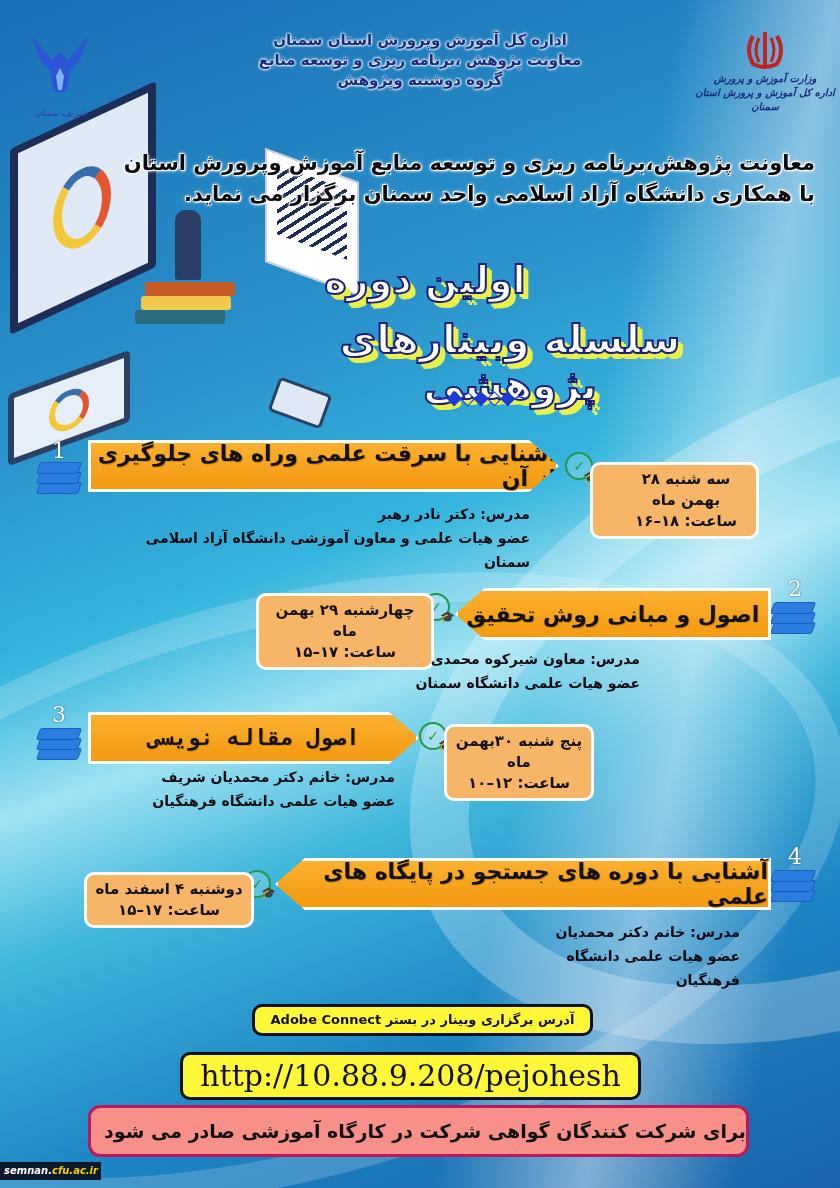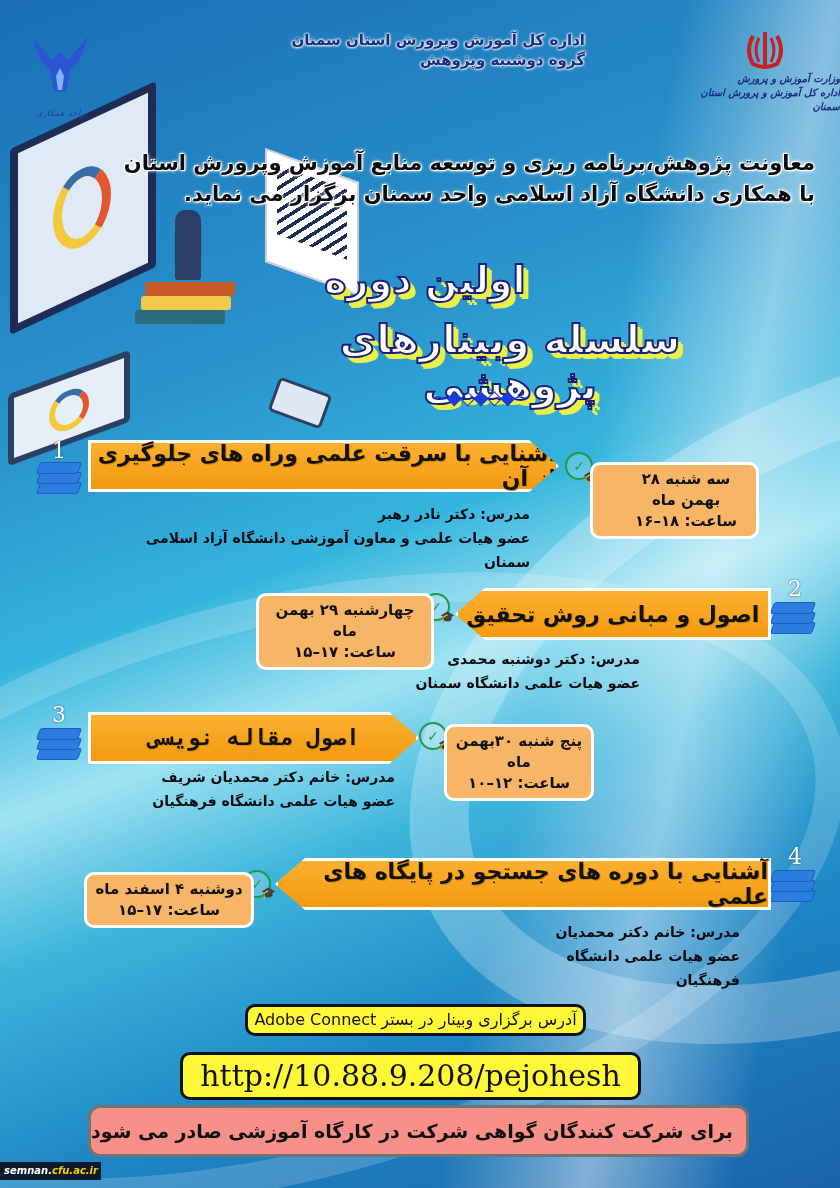--- a/index.html
+++ b/index.html
@@ -9,25 +9,25 @@
     background: linear-gradient(160deg, #1a6fb5 0%, #2a93cc 30%, #35b5dd 45%, #9fe3f2 55%, #3fb6dc 65%, #1d86c4 80%, #1a63aa 100%);
   }
   .swoosh { position:absolute; border-radius:50%; pointer-events:none; }
   .sw1 { left:380px; top:380px; width:900px; height:500px; border:60px solid rgba(255,255,255,0.25); transform:rotate(-25deg); }
   .sw2 { left:-300px; top:600px; width:1100px; height:520px; border:30px solid rgba(255,255,255,0.18); transform:rotate(-15deg); }
   .sw3 { left:560px; top:0px; width:300px; height:1188px; background:linear-gradient(90deg, rgba(255,255,255,0) 0%, rgba(255,255,255,0.45) 50%, rgba(255,255,255,0) 100%); border-radius:0; transform:skewX(-12deg); }
   .rtl { direction:rtl; }
   .abs { position:absolute; }
 
   
-  .hdr-center { left:255px; top:30px; width:330px; text-align:right; color:#1b2a7a; font-weight:bold; font-size:15px; line-height:20px;
+  .hdr-center { left:255px; top:30px; width:330px; text-align:center; color:#1b2a7a; font-weight:bold; font-size:15px; line-height:20px;
     text-shadow: 0 0 3px #fff, 0 0 3px #fff, 0 0 3px #fff; }
   .logo-right { left:690px; top:28px; width:150px; text-align:center; }
   .emblem { width:44px; height:44px; margin:0 auto; position:relative; }
-  .ministry { color:#1b2a7a; font-size:10px; font-weight:bold; line-height:14px; font-style:italic;text-align:right; }
+  .ministry { color:#1b2a7a; font-size:10px; font-weight:bold; line-height:14px; font-style:italic; }
   .logo-left { left:30px; top:30px; width:60px; height:90px; }
   .logo-left .cap { color:#2742a8; font-size:9px; text-align:center; margin-top:4px; font-style:italic; }
 
   
   .intro { left:90px; top:148px; width:725px; text-align:right; color:#0b0b10; font-weight:bold; font-size:21px; line-height:31px;
     text-shadow: 0 0 3px #fff, 0 0 3px #fff, 0 0 4px #fff, 1px 1px 0 #fff, -1px -1px 0 #fff; }
 
   
   .title1 { left:300px; top:258px; width:250px; text-align:center; color:#fff; font-size:38px; font-weight:bold;
     -webkit-text-stroke:2px #1b1f7a; text-shadow:4px 4px 0 #e8f049, 6px 6px 0 #e8f049; }
@@ -59,24 +59,24 @@
   .banner.pl { clip-path:polygon(0 0, calc(100% - 30px) 0, 100% 50%, calc(100% - 30px) 100%, 0 100%); }
   .banner.pr { clip-path:polygon(30px 0, 100% 0, 100% 100%, 30px 100%, 0 50%); }
   .datebox { background:#f7b568; border:3px solid #fff; border-radius:10px; color:#111; font-weight:bold; font-size:15px; line-height:21px;
     text-align:center; direction:rtl; padding:4px 6px; }
   .clock { width:24px; height:24px; border:2px solid #1f9a4a; border-radius:50%; color:#1f9a4a; font-size:14px; text-align:center; line-height:24px; font-weight:bold; background:rgba(255,255,255,0.2); }
   .cap-icon { color:#1f9a4a; font-size:12px; }
   .teacher { color:#0b0b10; font-size:14px; line-height:24px; direction:rtl; text-align:right; font-weight:bold; }
 
   
   .pill-yellow { background:#fff839; border:3px solid #111; border-radius:10px; color:#111; text-align:center; }
-  .addr-label { left:245px; top:1004px; width:335px; height:26px; font-size:16px; font-weight:normal; line-height:26px; direction:rtl; }
+  .addr-label { left:252px; top:1004px; width:335px; height:26px; font-size:13px; font-weight:bold; line-height:26px; direction:rtl; }
   .url { left:180px; top:1052px; width:455px; height:42px; font-family:"DejaVu Serif", serif; font-size:30px; line-height:42px; }
-  .cert { left:88px; top:1105px; width:655px; height:46px; background:#f8908a; border:3px solid #737373; border-radius:12px;
-    color:#111; font-weight:bold; font-size:19px; text-align:left; line-height:46px; direction:rtl; }
+  .cert { left:88px; top:1105px; width:655px; height:46px; background:#f8908a; border:3px solid #be185d; border-radius:12px;
+    color:#111; font-weight:bold; font-size:19px; text-align:right; line-height:46px; direction:rtl; }
   .watermark { left:0; top:1162px; width:97px; height:18px; background:#0d1a2c; color:#fff; font-size:10px; font-weight:bold; font-style:italic; line-height:18px; padding-left:4px; }
   .watermark span.y { color:#f4d000; }
 </style>
 </head>
 <body>
 
 <div class="swoosh sw3"></div>
 <div class="swoosh sw1"></div>
 <div class="swoosh sw2"></div>
 
@@ -93,25 +93,26 @@
 <div class="abs tablet">
     <div class="donut"></div>
   </div>
 <div class="abs phone"></div>
 
 <div class="abs logo-left">
   <svg width="60" height="70" viewBox="0 0 60 70">
     <path d="M2 6 L22 30 L30 22 L38 30 L58 6 L50 30 L40 40 L36 62 L24 62 L20 40 L10 30 Z" fill="#2c55d6"></path>
     <path d="M26 46 L30 38 L34 46 L32 60 L28 60 Z" fill="#7fb4ff"></path>
   </svg>
-  <div class="cap">واحد همکاری</div>
+  <div class="cap">شریف سمنان</div>
 </div>
 
 <div class="abs hdr-center rtl">
   <div>اداره کل آموزش وپرورش استان سمنان</div>
+  <div>معاونت پژوهش ،برنامه ریزی و توسعه منابع</div>
   <div>گروه دوشنبه وپژوهش</div>
 </div>
 
 <div class="abs logo-right rtl">
   <div class="emblem">
     <svg width="44" height="44" viewBox="0 0 44 44">
       <path d="M10 8 Q2 22 10 36 Q22 42 34 36 Q42 22 34 8" fill="none" stroke="#c32222" stroke-width="4"></path>
       <path d="M16 10 Q10 22 16 34" fill="none" stroke="#c32222" stroke-width="3"></path>
       <path d="M28 10 Q34 22 28 34" fill="none" stroke="#c32222" stroke-width="3"></path>
       <rect x="20" y="4" width="4" height="34" fill="#c32222"></rect>
@@ -159,21 +160,21 @@
 <div class="abs banner pr" style="left:455px;top:588px;width:310px;">
   <span>اصول و مبانی روش تحقیق</span>
 </div>
 <div class="abs clock" style="left:422px;top:593px;">✓</div>
 <div class="abs cap-icon" style="left:440px;top:610px;">🎓</div>
 <div class="abs datebox" style="left:256px;top:593px;width:160px;">
   <div>چهارشنبه ۲۹ بهمن ماه</div>
   <div>ساعت: ۱۷–۱۵</div>
 </div>
 <div class="abs teacher" style="left:400px;top:647px;width:240px;">
-  <div>مدرس: دکتر دوشنبه محمدی</div>
+  <div>مدرس: معاون شیرکوه محمدی</div>
   <div>عضو هیات علمی دانشگاه سمنان</div>
 </div>
 
 <div class="abs num-badge" style="left:38px;top:718px;">
   <div class="stack" style="top:30px"></div>
     <div class="stack" style="top:20px"></div>
     <div class="stack" style="top:10px"></div>
   <div class="num" style="left:14px;top:-16px">3</div>
 </div>
 <div class="abs banner pl" style="left:88px;top:712px;width:325px;font-family:Liberation Mono, monospace;">

